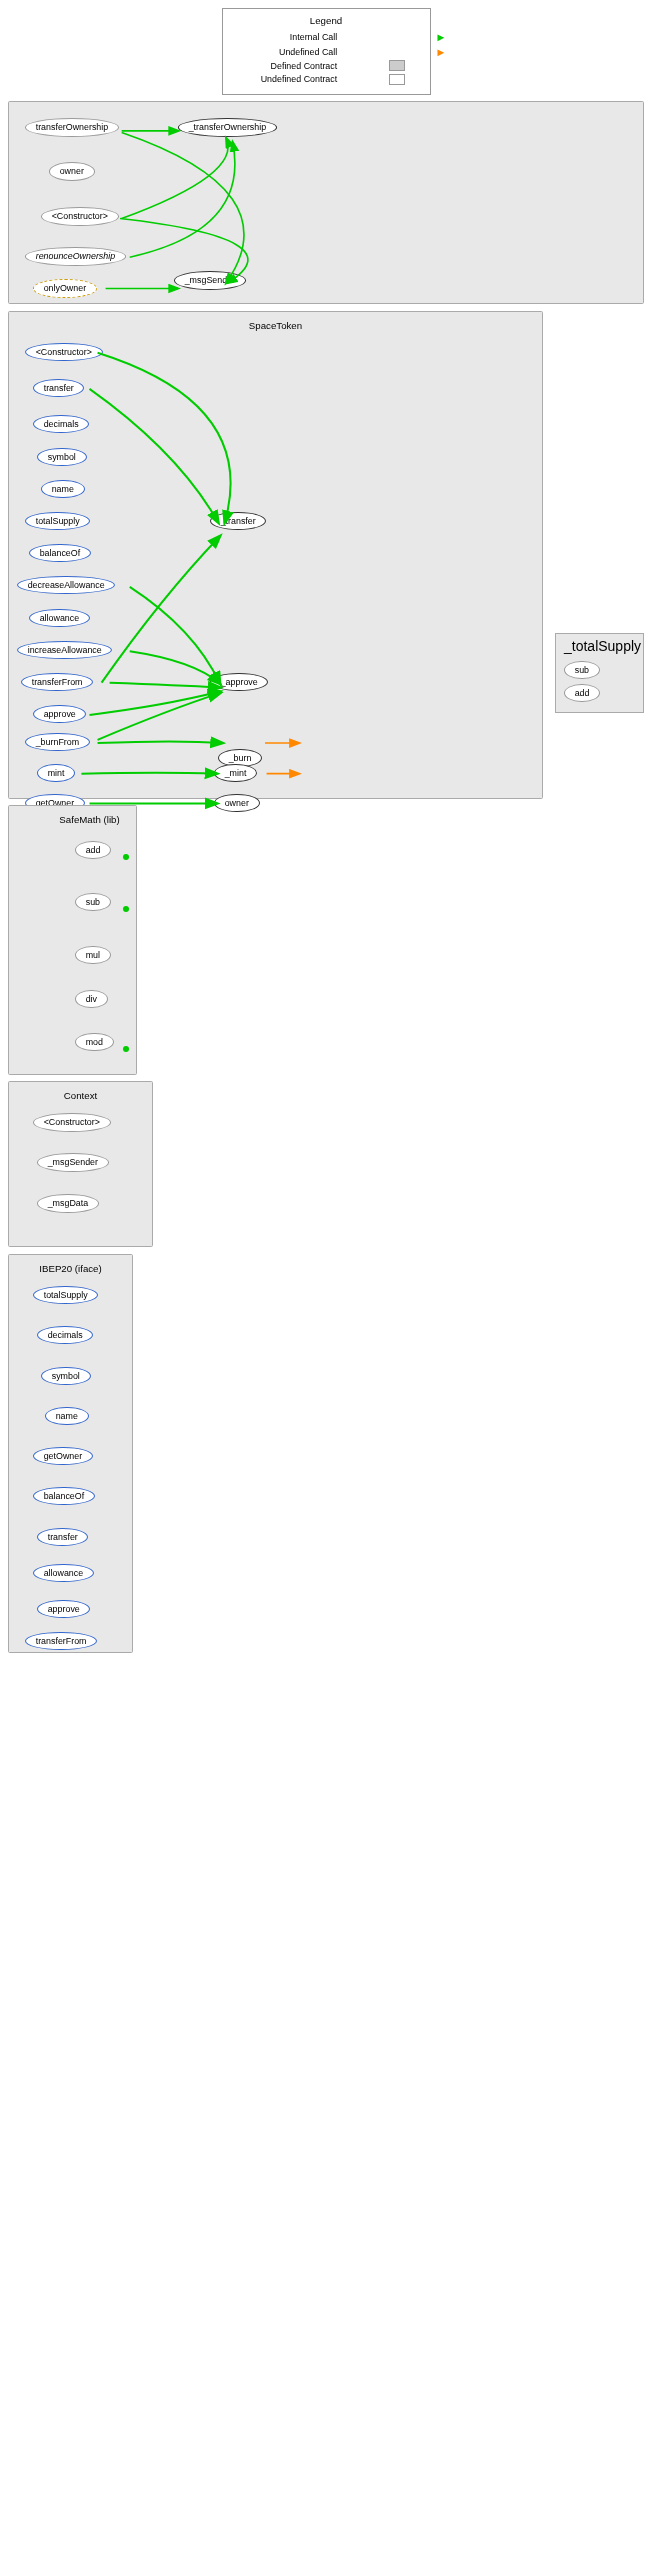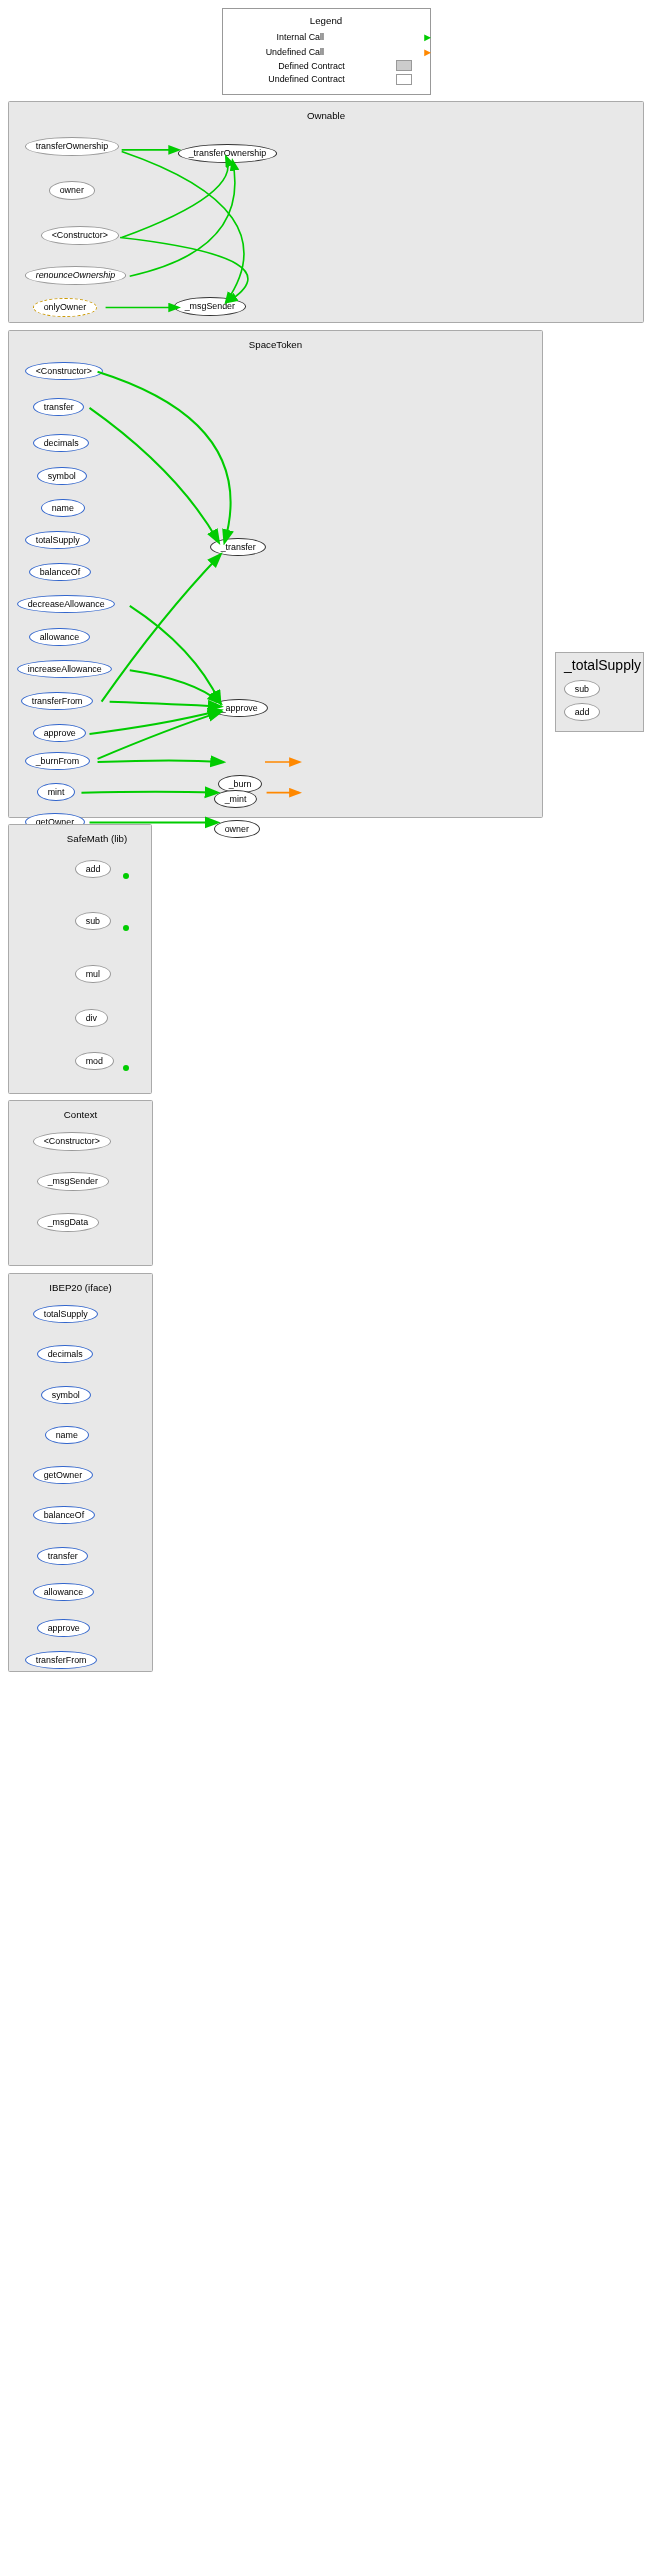--- a/index.html
+++ b/index.html
@@ -25,21 +25,21 @@
       background: white;
     }
     .legend-title {
       text-align: center;
       font-size: 9.7px;
       margin-bottom: 4.8px;
     }
     .legend-item {
       display: flex;
       align-items: center;
-      justify-content: center;
+      justify-content: flex-start;
       margin: 2.4px 0;
       font-size: 8.9px;
       gap: 45px;
     }
     .legend-label {
       text-align: right;
       margin-right: 6.4px;
       min-width: 105px;
     }
     .legend-line {
@@ -86,21 +86,20 @@
     .node-ellipse.blue-border {
       border-color: #3366cc;
     }
     .node-ellipse.dashed-border {
       border-style: dashed;
       border-color: #cc9900;
     }
     .node-ellipse.thick-border {
       border-width: 1.6px;
       border-color: #333;
-      margin-top: 7px;
     }
 
     
     .diagram-area {
       position: relative;
     }
 
     
     .ownable-layout {
       position: relative;
@@ -165,21 +164,20 @@
       <span class="legend-label">Defined Contract</span>
       <span class="legend-rect"></span>
     </div>
     <div class="legend-item">
       <span class="legend-label">Undefined Contract</span>
       <span class="legend-rect" style="background:white;"></span>
     </div>
   </div>
 
   <div class="contract-section">
-    <div class="contract-title">Ownable</div>
     <div class="ownable-layout diagram-area">
 
       <div class="node-pos" style="left:8px;top:8px;">
         <span class="node-ellipse">transferOwnership</span>
       </div>
       <div class="node-pos" style="left:161px;top:8px;">
         <span class="node-ellipse thick-border">_transferOwnership</span>
       </div>
       <div class="node-pos" style="left:32px;top:52px;">
         <span class="node-ellipse">owner</span>
@@ -333,21 +331,21 @@
       <div style="text-align:right;font-size:14px;margin-bottom:6.4px;">_totalSupply</div>
       <div style="margin:4.8px 0;">
         <span class="node-ellipse">sub</span>
       </div>
       <div style="margin:4.8px 0;">
         <span class="node-ellipse">add</span>
       </div>
     </div>
   </div>
 
-  <div class="contract-section" style="width:144px; padding-left:42px;">
+  <div class="contract-section" style="width:129px; padding-left:42px;">
     <div class="contract-title">SafeMath  (lib)</div>
     <div class="safemath-layout">
       <div class="node-pos" style="left:24px;top:8px;">
         <span class="node-ellipse">add</span>
       </div>
 
       <div class="node-pos" style="left:72px;top:21px;width:6.4px;height:6.4px;border-radius:50%;background:#00cc00;"></div>
       <div class="node-pos" style="left:24px;top:60px;">
         <span class="node-ellipse">sub</span>
       </div>
@@ -375,21 +373,21 @@
       </div>
       <div class="node-pos" style="left:20px;top:44px;">
         <span class="node-ellipse">_msgSender</span>
       </div>
       <div class="node-pos" style="left:20px;top:85px;">
         <span class="node-ellipse">_msgData</span>
       </div>
     </div>
   </div>
 
-  <div class="contract-section" style="width:145px; margin-left:4px;">
+  <div class="contract-section" style="width:125px; margin-left:4px;">
     <div class="contract-title">IBEP20  (iface)</div>
     <div class="ibep20-layout">
       <div class="node-pos" style="left:16px;top:4px;">
         <span class="node-ellipse blue-border">totalSupply</span>
       </div>
       <div class="node-pos" style="left:20px;top:44px;">
         <span class="node-ellipse blue-border">decimals</span>
       </div>
       <div class="node-pos" style="left:24px;top:85px;">
         <span class="node-ellipse blue-border">symbol</span>

